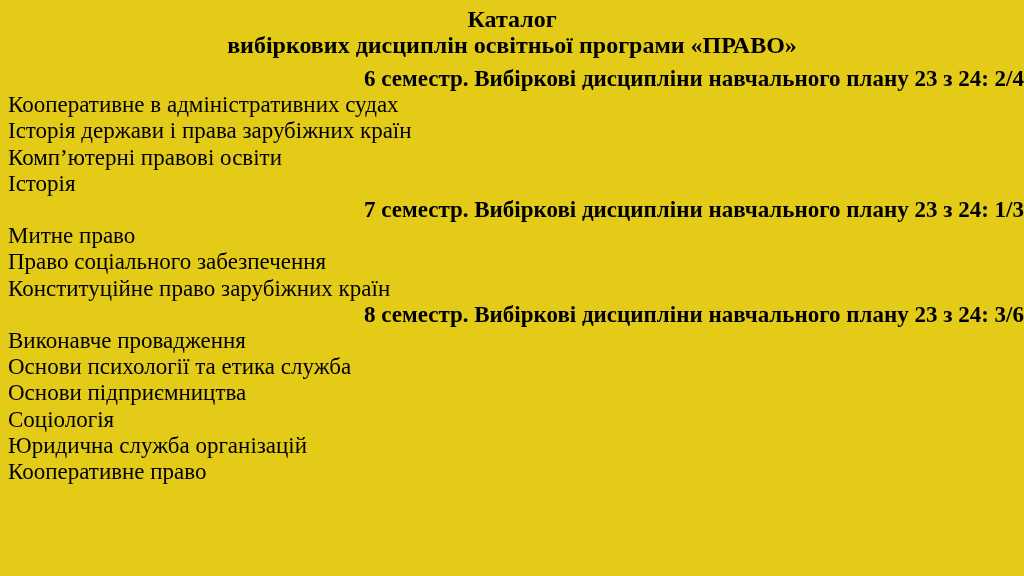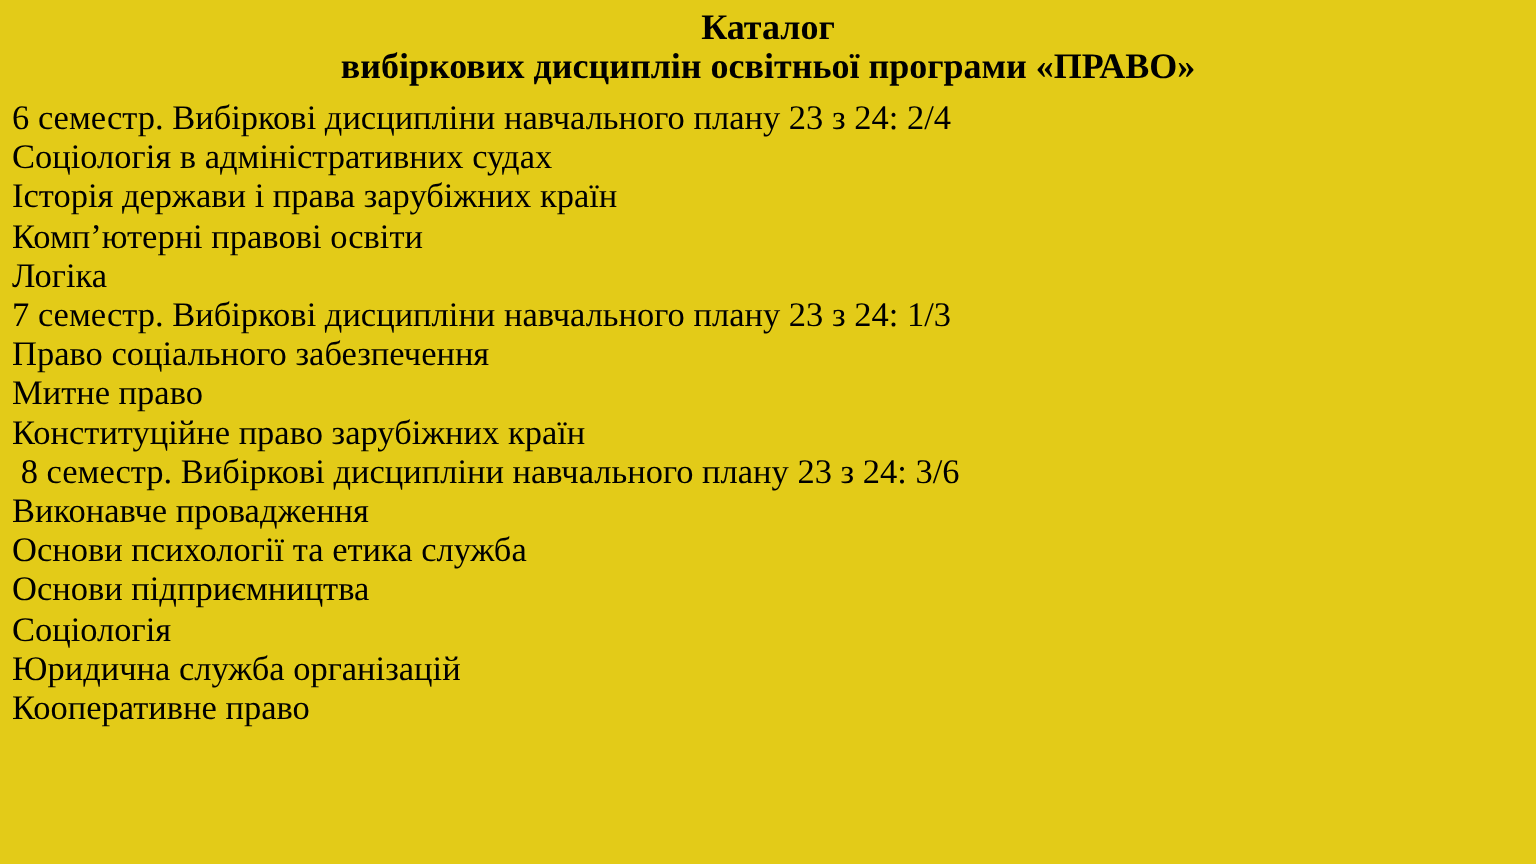--- a/index.html
+++ b/index.html
@@ -44,43 +44,44 @@
     margin-top: 8px;
     padding-left: 8px;
     font-size: 23px;
     line-height: 26.2px;
   }
   .row {
     display: block;
     white-space: pre;
   }
   .row.bold {
-    font-weight: normal;
+    font-weight: bold;
+    text-align: right;
   }
 </style>
 </head>
 <body style="background: rgb(227, 203, 24); color: rgb(0, 0, 0);">
 
 <div class="slide">
 
   <div class="title-block">
     <span class="title-line">Каталог</span>
     <span class="title-line">вибіркових дисциплін освітньої програми «ПРАВО»</span>
   </div>
 
 
   <div class="body-block">
     <span class="row bold">6 семестр. Вибіркові дисципліни навчального плану 23 з 24: 2/4</span>
-    <span class="row">Соціологія в адміністративних судах</span>
+    <span class="row">Кооперативне в адміністративних судах</span>
     <span class="row">Історія держави і права зарубіжних країн</span>
     <span class="row">Комп’ютерні правові освіти</span>
-    <span class="row">Логіка</span>
+    <span class="row">Історія</span>
     <span class="row bold">7 семестр. Вибіркові дисципліни навчального плану 23 з 24: 1/3</span>
+    <span class="row">Митне право</span>
     <span class="row">Право соціального забезпечення</span>
-    <span class="row">Митне право</span>
     <span class="row">Конституційне право зарубіжних країн</span>
     <span class="row bold"> 8 семестр. Вибіркові дисципліни навчального плану 23 з 24: 3/6</span>
     <span class="row">Виконавче провадження</span>
     <span class="row">Основи психології та етика служба</span>
     <span class="row">Основи підприємництва</span>
     <span class="row">Соціологія</span>
     <span class="row">Юридична служба організацій</span>
     <span class="row">Кооперативне право</span>
   </div>
 

